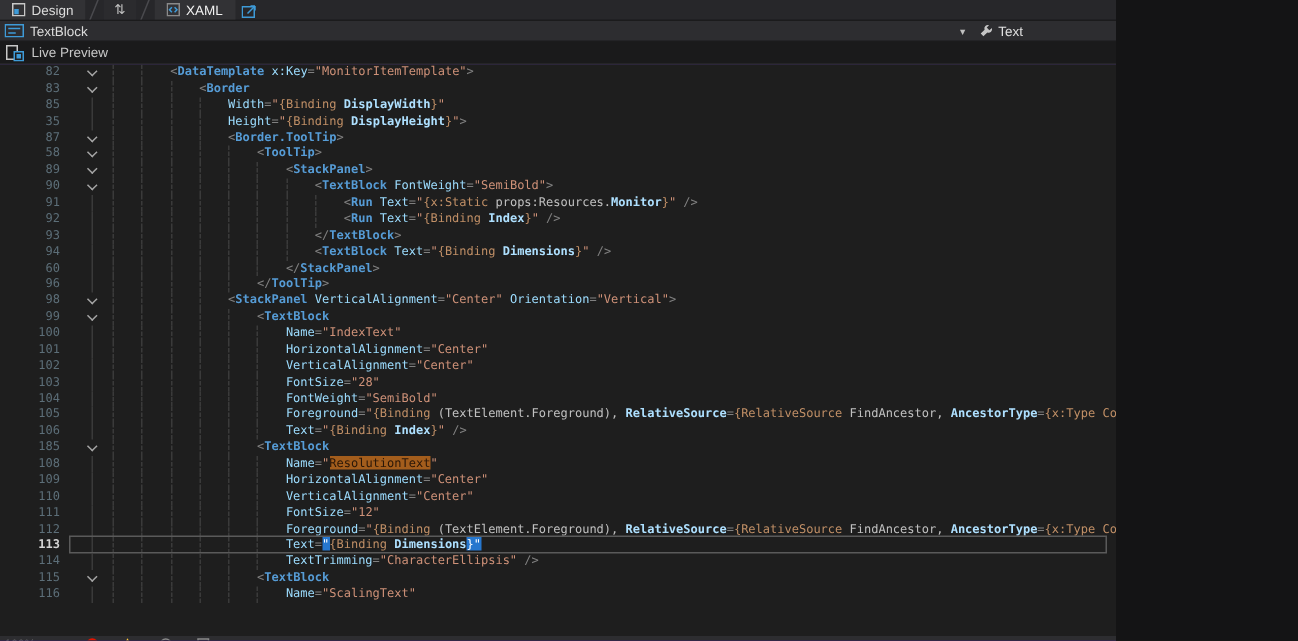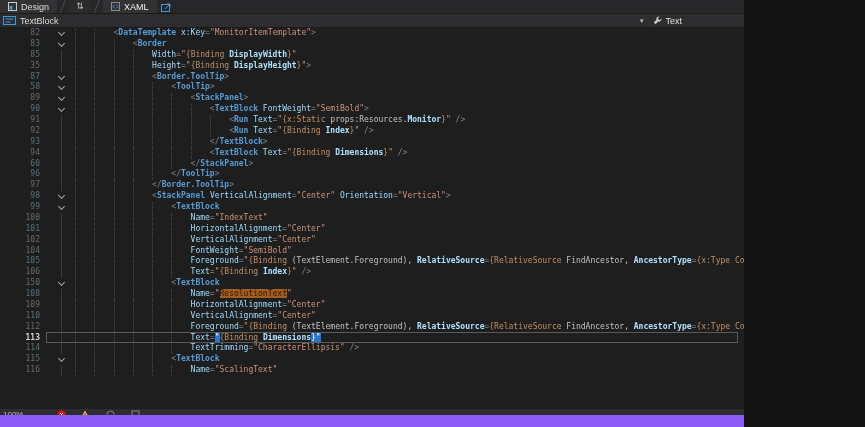--- a/index.html
+++ b/index.html
@@ -105,20 +105,28 @@
     <span class="flexsp"></span>
     <span class="caret">▾</span>
     <span class="propedit">
       <svg width="9" height="9">
         <path d="M6.4 0.8 a2.3 2.3 0 0 0 -3 3 L0.8 6.4 l1.8 1.8 L5.2 5.6 a2.3 2.3 0 0 0 3 -3 L6.6 4.2 4.8 2.4 Z" fill="#C5C5C5"></path>
       </svg>
       <span>Text</span>
     </span>
   </div>
 
+  <div class="lpbar">
+    <svg width="12" height="11">
+      <rect x="0.5" y="0.5" width="7" height="9" fill="none" stroke="#C8C8C8"></rect>
+      <rect x="5.5" y="4.5" width="6" height="6" fill="#1E1E1E" stroke="#3E9BD8"></rect>
+      <rect x="7" y="6" width="3" height="3" fill="#3E9BD8"></rect>
+    </svg>
+    <span class="lbl">Live Preview</span>
+  </div>
 
   <div class="editor">
     <div>
         <div class="line">
           <span class="num">82</span>
           <span class="fold">
             <i class="chev"></i>
           </span>
           <span class="codeln" style="padding-left: 8ch;"><i class="guide" style="left: 0ch;"></i><i class="guide" style="left: 4ch;"></i><span class="tk-d">&lt;</span><span class="tk-e">DataTemplate </span><span class="tk-a">x:Key</span><span class="tk-d">=</span><span class="tk-s">"MonitorItemTemplate"</span><span class="tk-d">&gt;</span></span>
         </div>
@@ -207,27 +215,20 @@
           <span class="codeln" style="padding-left: 24ch;"><i class="guide" style="left: 0ch;"></i><i class="guide" style="left: 4ch;"></i><i class="guide" style="left: 8ch;"></i><i class="guide" style="left: 12ch;"></i><i class="guide" style="left: 16ch;"></i><i class="guide" style="left: 20ch;"></i><span class="tk-d">&lt;/</span><span class="tk-e">StackPanel</span><span class="tk-d">&gt;</span></span>
         </div>
         <div class="line">
           <span class="num">96</span>
           <span class="fold">
             <i class="vln"></i>
           </span>
           <span class="codeln" style="padding-left: 20ch;"><i class="guide" style="left: 0ch;"></i><i class="guide" style="left: 4ch;"></i><i class="guide" style="left: 8ch;"></i><i class="guide" style="left: 12ch;"></i><i class="guide" style="left: 16ch;"></i><span class="tk-d">&lt;/</span><span class="tk-e">ToolTip</span><span class="tk-d">&gt;</span></span>
         </div>
         <div class="line">
-          <span class="num">97</span>
-          <span class="fold">
-            <i class="vln"></i>
-          </span>
-          <span class="codeln" style="padding-left: 16ch;"><i class="guide" style="left: 0ch;"></i><i class="guide" style="left: 4ch;"></i><i class="guide" style="left: 8ch;"></i><i class="guide" style="left: 12ch;"></i><span class="tk-d">&lt;/</span><span class="tk-e">Border.ToolTip</span><span class="tk-d">&gt;</span></span>
-        </div>
-        <div class="line">
           <span class="num">98</span>
           <span class="fold">
             <i class="chev"></i>
           </span>
           <span class="codeln" style="padding-left: 16ch;"><i class="guide" style="left: 0ch;"></i><i class="guide" style="left: 4ch;"></i><i class="guide" style="left: 8ch;"></i><i class="guide" style="left: 12ch;"></i><span class="tk-d">&lt;</span><span class="tk-e">StackPanel </span><span class="tk-a">VerticalAlignment</span><span class="tk-d">=</span><span class="tk-s">"Center" </span><span class="tk-a">Orientation</span><span class="tk-d">=</span><span class="tk-s">"Vertical"</span><span class="tk-d">&gt;</span></span>
         </div>
         <div class="line">
           <span class="num">99</span>
           <span class="fold">
             <i class="chev"></i>
@@ -249,20 +250,27 @@
           <span class="codeln" style="padding-left: 24ch;"><i class="guide" style="left: 0ch;"></i><i class="guide" style="left: 4ch;"></i><i class="guide" style="left: 8ch;"></i><i class="guide" style="left: 12ch;"></i><i class="guide" style="left: 16ch;"></i><i class="guide" style="left: 20ch;"></i><span class="tk-a">HorizontalAlignment</span><span class="tk-d">=</span><span class="tk-s">"Center"</span></span>
         </div>
         <div class="line">
           <span class="num">102</span>
           <span class="fold">
             <i class="vln"></i>
           </span>
           <span class="codeln" style="padding-left: 24ch;"><i class="guide" style="left: 0ch;"></i><i class="guide" style="left: 4ch;"></i><i class="guide" style="left: 8ch;"></i><i class="guide" style="left: 12ch;"></i><i class="guide" style="left: 16ch;"></i><i class="guide" style="left: 20ch;"></i><span class="tk-a">VerticalAlignment</span><span class="tk-d">=</span><span class="tk-s">"Center"</span></span>
         </div>
         <div class="line">
+          <span class="num">103</span>
+          <span class="fold">
+            <i class="vln"></i>
+          </span>
+          <span class="codeln" style="padding-left: 24ch;"><i class="guide" style="left: 0ch;"></i><i class="guide" style="left: 4ch;"></i><i class="guide" style="left: 8ch;"></i><i class="guide" style="left: 12ch;"></i><i class="guide" style="left: 16ch;"></i><i class="guide" style="left: 20ch;"></i><span class="tk-a">FontSize</span><span class="tk-d">=</span><span class="tk-s">"28"</span></span>
+        </div>
+        <div class="line">
           <span class="num">104</span>
           <span class="fold">
             <i class="vln"></i>
           </span>
           <span class="codeln" style="padding-left: 24ch;"><i class="guide" style="left: 0ch;"></i><i class="guide" style="left: 4ch;"></i><i class="guide" style="left: 8ch;"></i><i class="guide" style="left: 12ch;"></i><i class="guide" style="left: 16ch;"></i><i class="guide" style="left: 20ch;"></i><span class="tk-a">FontWeight</span><span class="tk-d">=</span><span class="tk-s">"SemiBold"</span></span>
         </div>
         <div class="line">
           <span class="num">105</span>
           <span class="fold">
             <i class="vln"></i>
@@ -270,21 +278,21 @@
           <span class="codeln" style="padding-left: 24ch;"><i class="guide" style="left: 0ch;"></i><i class="guide" style="left: 4ch;"></i><i class="guide" style="left: 8ch;"></i><i class="guide" style="left: 12ch;"></i><i class="guide" style="left: 16ch;"></i><i class="guide" style="left: 20ch;"></i><span class="tk-a">Foreground</span><span class="tk-d">=</span><span class="tk-s">"</span><span class="tk-m">{Binding </span><span class="tk-g">(TextElement.Foreground), </span><span class="tk-p">RelativeSource</span><span class="tk-d">=</span><span class="tk-m">{RelativeSource </span><span class="tk-g">FindAncestor, </span><span class="tk-p">AncestorType</span><span class="tk-d">=</span><span class="tk-m">{x:Type </span><span class="tk-m">ContentPresenter</span><span class="tk-d">}}}</span><span class="tk-s">"</span></span>
         </div>
         <div class="line">
           <span class="num">106</span>
           <span class="fold">
             <i class="vln"></i>
           </span>
           <span class="codeln" style="padding-left: 24ch;"><i class="guide" style="left: 0ch;"></i><i class="guide" style="left: 4ch;"></i><i class="guide" style="left: 8ch;"></i><i class="guide" style="left: 12ch;"></i><i class="guide" style="left: 16ch;"></i><i class="guide" style="left: 20ch;"></i><span class="tk-a">Text</span><span class="tk-d">=</span><span class="tk-s">"</span><span class="tk-m">{Binding </span><span class="tk-p">Index</span><span class="tk-m">}</span><span class="tk-s">"</span><span class="tk-d"> /&gt;</span></span>
         </div>
         <div class="line">
-          <span class="num">150</span>
+          <span class="num">185</span>
           <span class="fold">
             <i class="chev"></i>
           </span>
           <span class="codeln" style="padding-left: 20ch;"><i class="guide" style="left: 0ch;"></i><i class="guide" style="left: 4ch;"></i><i class="guide" style="left: 8ch;"></i><i class="guide" style="left: 12ch;"></i><i class="guide" style="left: 16ch;"></i><span class="tk-d">&lt;</span><span class="tk-e">TextBlock</span></span>
         </div>
         <div class="line">
           <span class="num">108</span>
           <span class="fold">
             <i class="vln"></i>
           </span>
@@ -296,20 +304,27 @@
             <i class="vln"></i>
           </span>
           <span class="codeln" style="padding-left: 24ch;"><i class="guide" style="left: 0ch;"></i><i class="guide" style="left: 4ch;"></i><i class="guide" style="left: 8ch;"></i><i class="guide" style="left: 12ch;"></i><i class="guide" style="left: 16ch;"></i><i class="guide" style="left: 20ch;"></i><span class="tk-a">HorizontalAlignment</span><span class="tk-d">=</span><span class="tk-s">"Center"</span></span>
         </div>
         <div class="line">
           <span class="num">110</span>
           <span class="fold">
             <i class="vln"></i>
           </span>
           <span class="codeln" style="padding-left: 24ch;"><i class="guide" style="left: 0ch;"></i><i class="guide" style="left: 4ch;"></i><i class="guide" style="left: 8ch;"></i><i class="guide" style="left: 12ch;"></i><i class="guide" style="left: 16ch;"></i><i class="guide" style="left: 20ch;"></i><span class="tk-a">VerticalAlignment</span><span class="tk-d">=</span><span class="tk-s">"Center"</span></span>
+        </div>
+        <div class="line">
+          <span class="num">111</span>
+          <span class="fold">
+            <i class="vln"></i>
+          </span>
+          <span class="codeln" style="padding-left: 24ch;"><i class="guide" style="left: 0ch;"></i><i class="guide" style="left: 4ch;"></i><i class="guide" style="left: 8ch;"></i><i class="guide" style="left: 12ch;"></i><i class="guide" style="left: 16ch;"></i><i class="guide" style="left: 20ch;"></i><span class="tk-a">FontSize</span><span class="tk-d">=</span><span class="tk-s">"12"</span></span>
         </div>
         <div class="line">
           <span class="num">112</span>
           <span class="fold">
             <i class="vln"></i>
           </span>
           <span class="codeln" style="padding-left: 24ch;"><i class="guide" style="left: 0ch;"></i><i class="guide" style="left: 4ch;"></i><i class="guide" style="left: 8ch;"></i><i class="guide" style="left: 12ch;"></i><i class="guide" style="left: 16ch;"></i><i class="guide" style="left: 20ch;"></i><span class="tk-a">Foreground</span><span class="tk-d">=</span><span class="tk-s">"</span><span class="tk-m">{Binding </span><span class="tk-g">(TextElement.Foreground), </span><span class="tk-p">RelativeSource</span><span class="tk-d">=</span><span class="tk-m">{RelativeSource </span><span class="tk-g">FindAncestor, </span><span class="tk-p">AncestorType</span><span class="tk-d">=</span><span class="tk-m">{x:Type </span><span class="tk-m">ContentPresenter</span><span class="tk-d">}}}</span><span class="tk-s">"</span></span>
         </div>
         <div class="line current">
           <span class="num">113</span>

